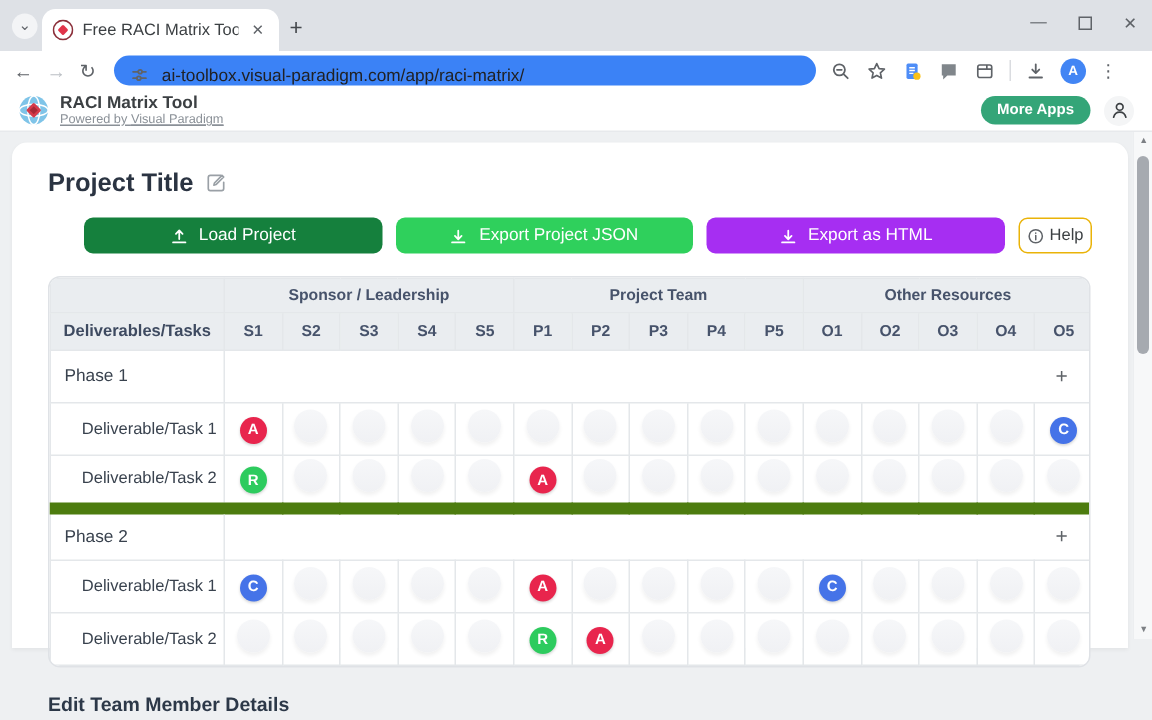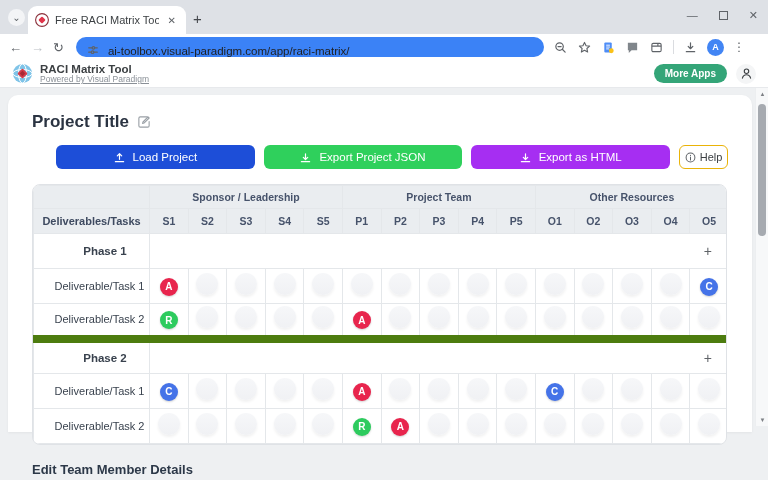--- a/index.html
+++ b/index.html
@@ -49,37 +49,37 @@
   .content { position:relative; height:338px; background:#eef0f2; }
   .card { position:absolute; left:8px; right:16px; top:7px; bottom:-6px; background:#fff;
           border-radius:10px 10px 0 0; box-shadow:0 1px 3px rgba(0,0,0,.05); padding:17px 24px 0 24px; }
   .page-title-row { display:flex; align-items:center; gap:8px; }
   .page-title { font-size:17px; font-weight:bold; color:#2b3442; }
   .edit-ic { cursor:pointer; display:flex; }
 
   .btn-row { display:flex; align-items:center; gap:9px; margin-top:13px; }
   .btn { flex:1; height:24px; border:none; border-radius:6px; color:#fff; font-size:11.5px; font-family:inherit;
          display:flex; align-items:center; justify-content:center; gap:8px; cursor:pointer; }
-  .btn-blue { background:#1d4ed8;margin-left:24px; }
+  .btn-blue { background:#15803d;margin-left:24px; }
   .btn-green { background:#2fd05c; }
   .btn-purple { background:#a62ef2; }
   .btn-help { flex:0 0 49px; height:24px; background:#fff; border:1px solid #eab308; border-radius:6px; color:#3c4043;
               font-size:11px; display:flex; align-items:center; justify-content:center; gap:4px; cursor:pointer; font-family:inherit; }
 
   
   .table-wrap { margin-top:15px; border:1px solid #dfe2e6; border-radius:8px; overflow:hidden; width:695px; }
   table { border-collapse:collapse; table-layout:fixed; width:695px; }
   th, td { border:1px solid #e4e7ea; }
   thead th { background:#eaedf0; color:#47536b; font-size:10.5px; font-weight:bold; }
   .group-th { height:23px; }
   .col-th { height:25px; cursor:pointer; }
   .corner-label { font-size:11px; color:#3e4a60; }
   tbody td { background:#fff; height:35px; text-align:center; }
   .row-label { font-size:11px; color:#39424e; cursor:pointer;padding-left:16px; }
-  .phase-label { font-weight:bold; text-align:center; padding-left:27px; font-size:11.5px; }
+  .phase-label { font-weight:normal; text-align:left; padding-left:9px; font-size:11.5px; }
   .phase-cells { text-align:right; padding-right:13px; }
   .add-task { color:#5f6368; font-size:14px; cursor:pointer; padding:0 3px; }
   tr.phase-sep td { border-top:8px solid #4d7c0f; }
   .cell { cursor:pointer; }
   .badge { display:inline-flex; width:18px; height:18px; border-radius:50%; align-items:center; justify-content:center;
            color:#fff; font-size:10px; font-weight:bold; box-shadow:0 1px 2px rgba(0,0,0,.18); cursor:pointer; }
   .empty-dot { display:inline-block; width:22px; height:22px; border-radius:50%;
                background:linear-gradient(#f6f7f9,#f0f1f4); box-shadow:0 2px 3px rgba(0,0,0,.06); cursor:pointer; }
 
   .footer-heading { margin-top:17px; font-size:13px; font-weight:bold; color:#2c3848; }

